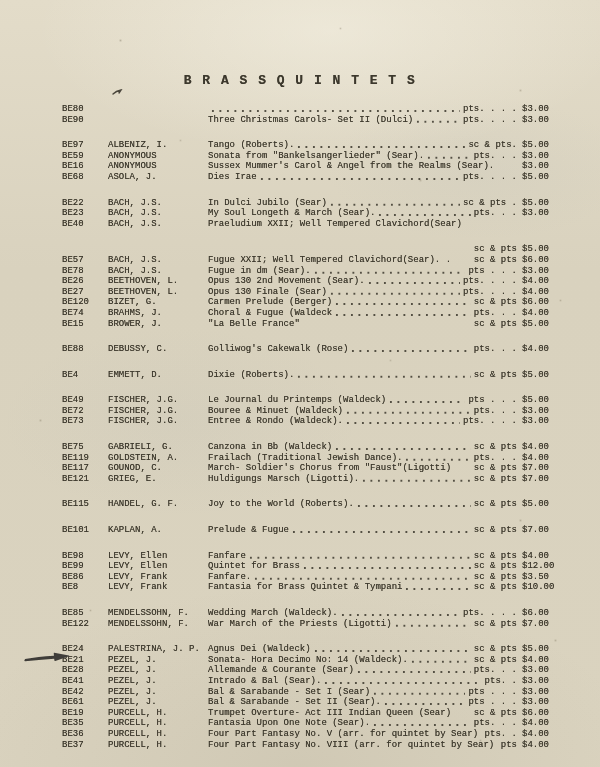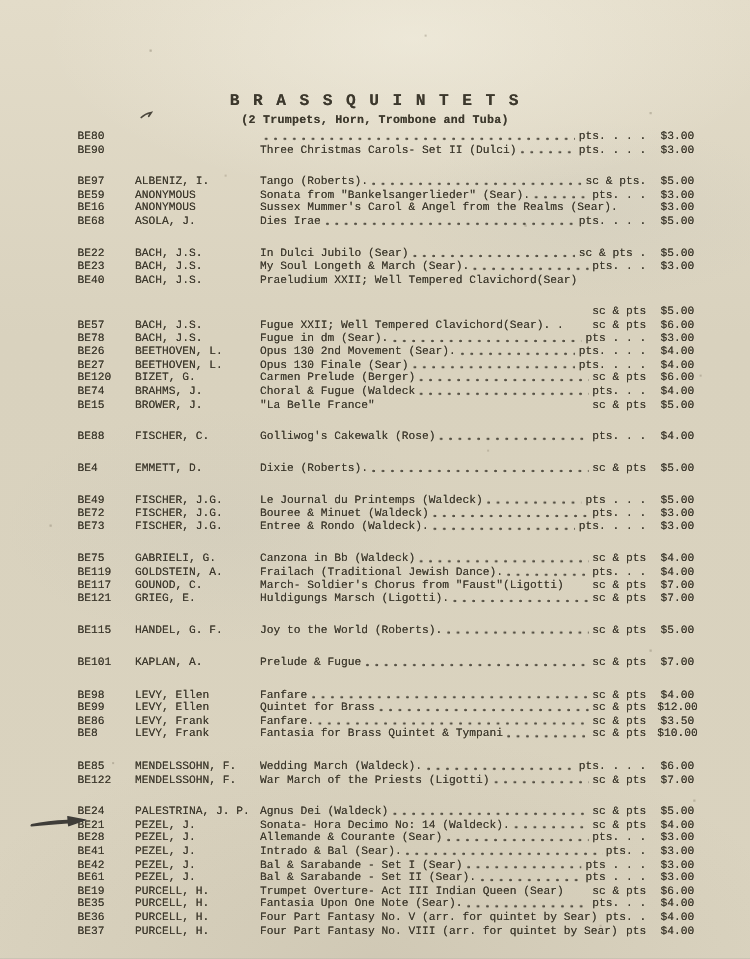--- a/index.html
+++ b/index.html
@@ -38,32 +38,31 @@
   .group{margin-bottom:15px;}
   .row{display:flex;align-items:baseline;height:10.6px;line-height:10.6px;white-space:nowrap;}
   .code{flex:0 0 46px;}
   .composer{flex:0 0 100px;}
   .title{flex:0 0 auto;}
   .leader{flex:1 1 4px;min-width:0;align-self:stretch;margin:0 3px;}
   .leader.has-dots{
     background-image:radial-gradient(circle at 2px 6.8px, rgba(60,56,45,.85) .9px, transparent 1.2px);
     background-size:7.5px 10.6px;background-repeat:repeat-x;}
   .supply{flex:0 0 auto;padding-right:5px;}
-  .price{flex:0 0 40px;text-align:center;}
+  .price{flex:0 0 40px;text-align:left;}
   .arrow{position:absolute;left:24px;top:650px;}
 </style>
 </head>
 <body>
 
 <div class="page">
   <div class="specks"></div>
 
   <div class="header">
     <div class="title">B R A S S   Q U I N T E T S</div>
-    <div class="subtitle">(2 Trumpets, Horn, Trombone and Tuba)</div>
   </div>
 
   <svg class="tick" width="12" height="10" viewBox="0 0 12 10">
     <path d="M1,6 Q4,3 9,2 L7,5" stroke="#4a463c" stroke-width="1.4" fill="none" stroke-linecap="round"></path>
   </svg>
 
   <div class="catalog">
       <div class="group">
         <div class="row">
           <span class="code">BE80</span>
@@ -203,21 +202,21 @@
           <span class="composer">BROWER, J.</span>
           <span class="title">"La Belle France"</span>
           <span class="leader"></span>
           <span class="supply">sc &amp; pts</span>
           <span class="price">$5.00</span>
         </div>
       </div>
       <div class="group">
         <div class="row">
           <span class="code">BE88</span>
-          <span class="composer">FISCHER, C.</span>
+          <span class="composer">DEBUSSY, C.</span>
           <span class="title">Golliwog's Cakewalk (Rose)</span>
           <span class="leader has-dots"></span>
           <span class="supply">pts. . .</span>
           <span class="price">$4.00</span>
         </div>
       </div>
       <div class="group">
         <div class="row">
           <span class="code">BE4</span>
           <span class="composer">EMMETT, D.</span>

